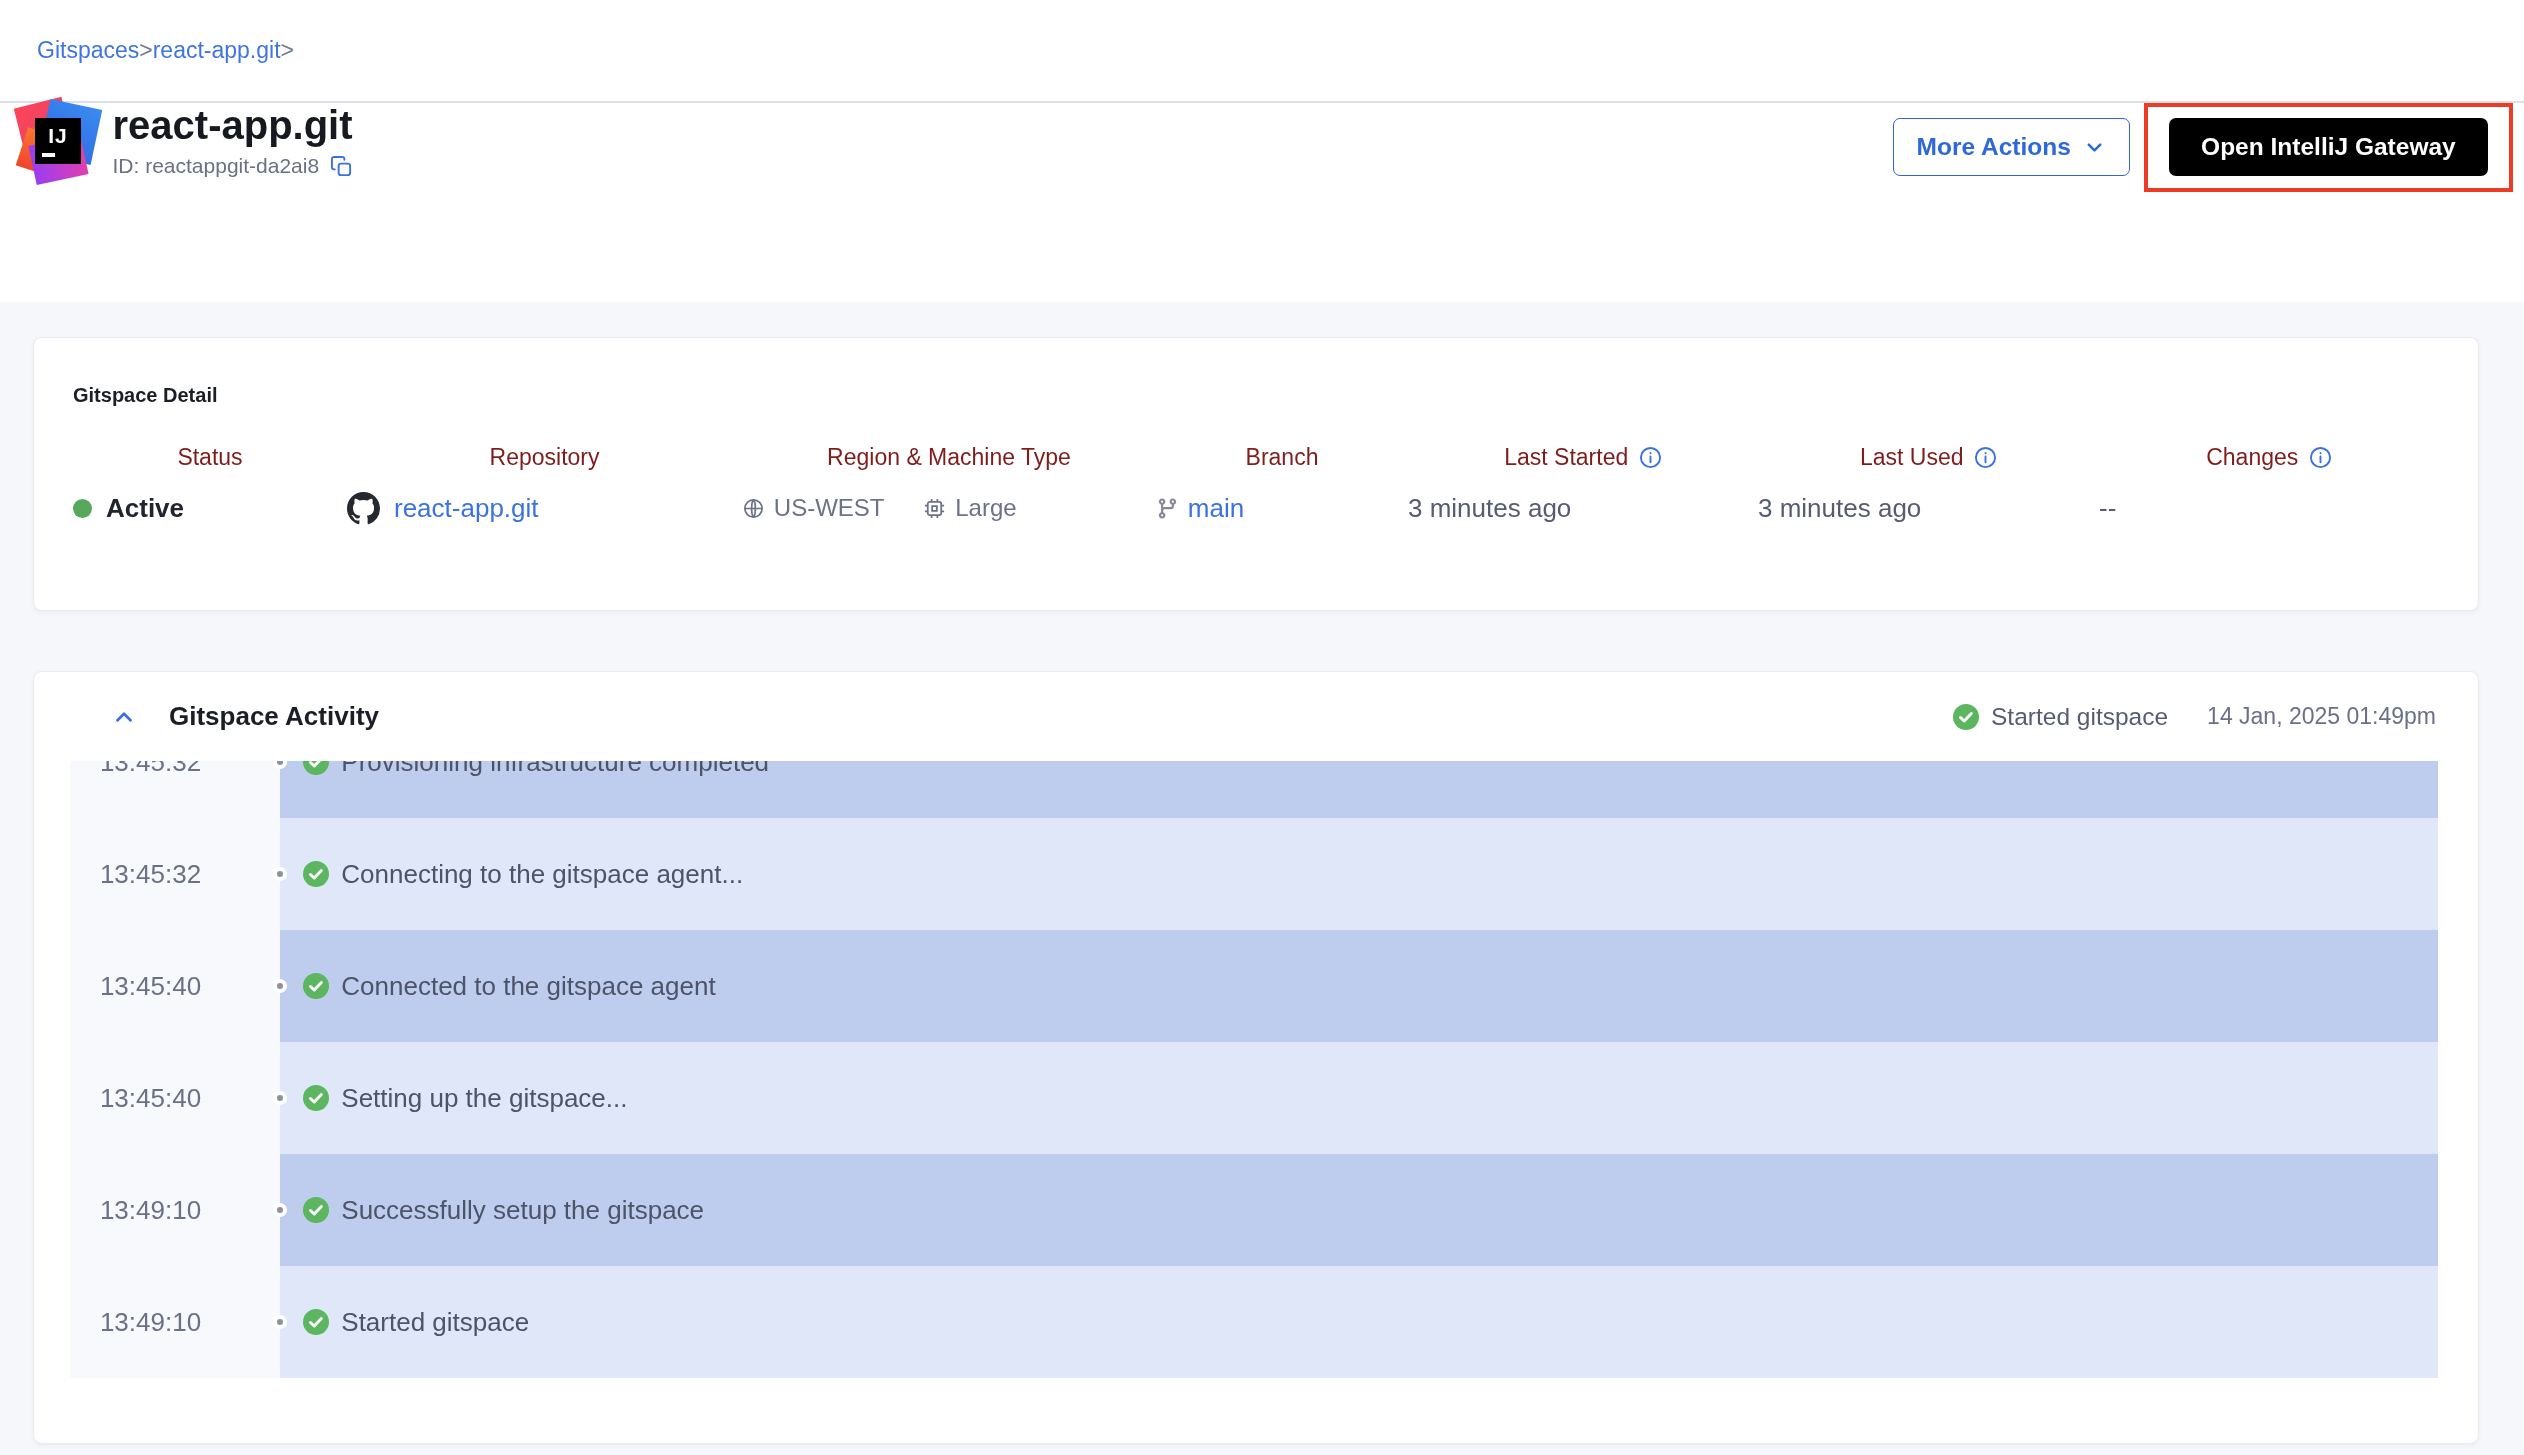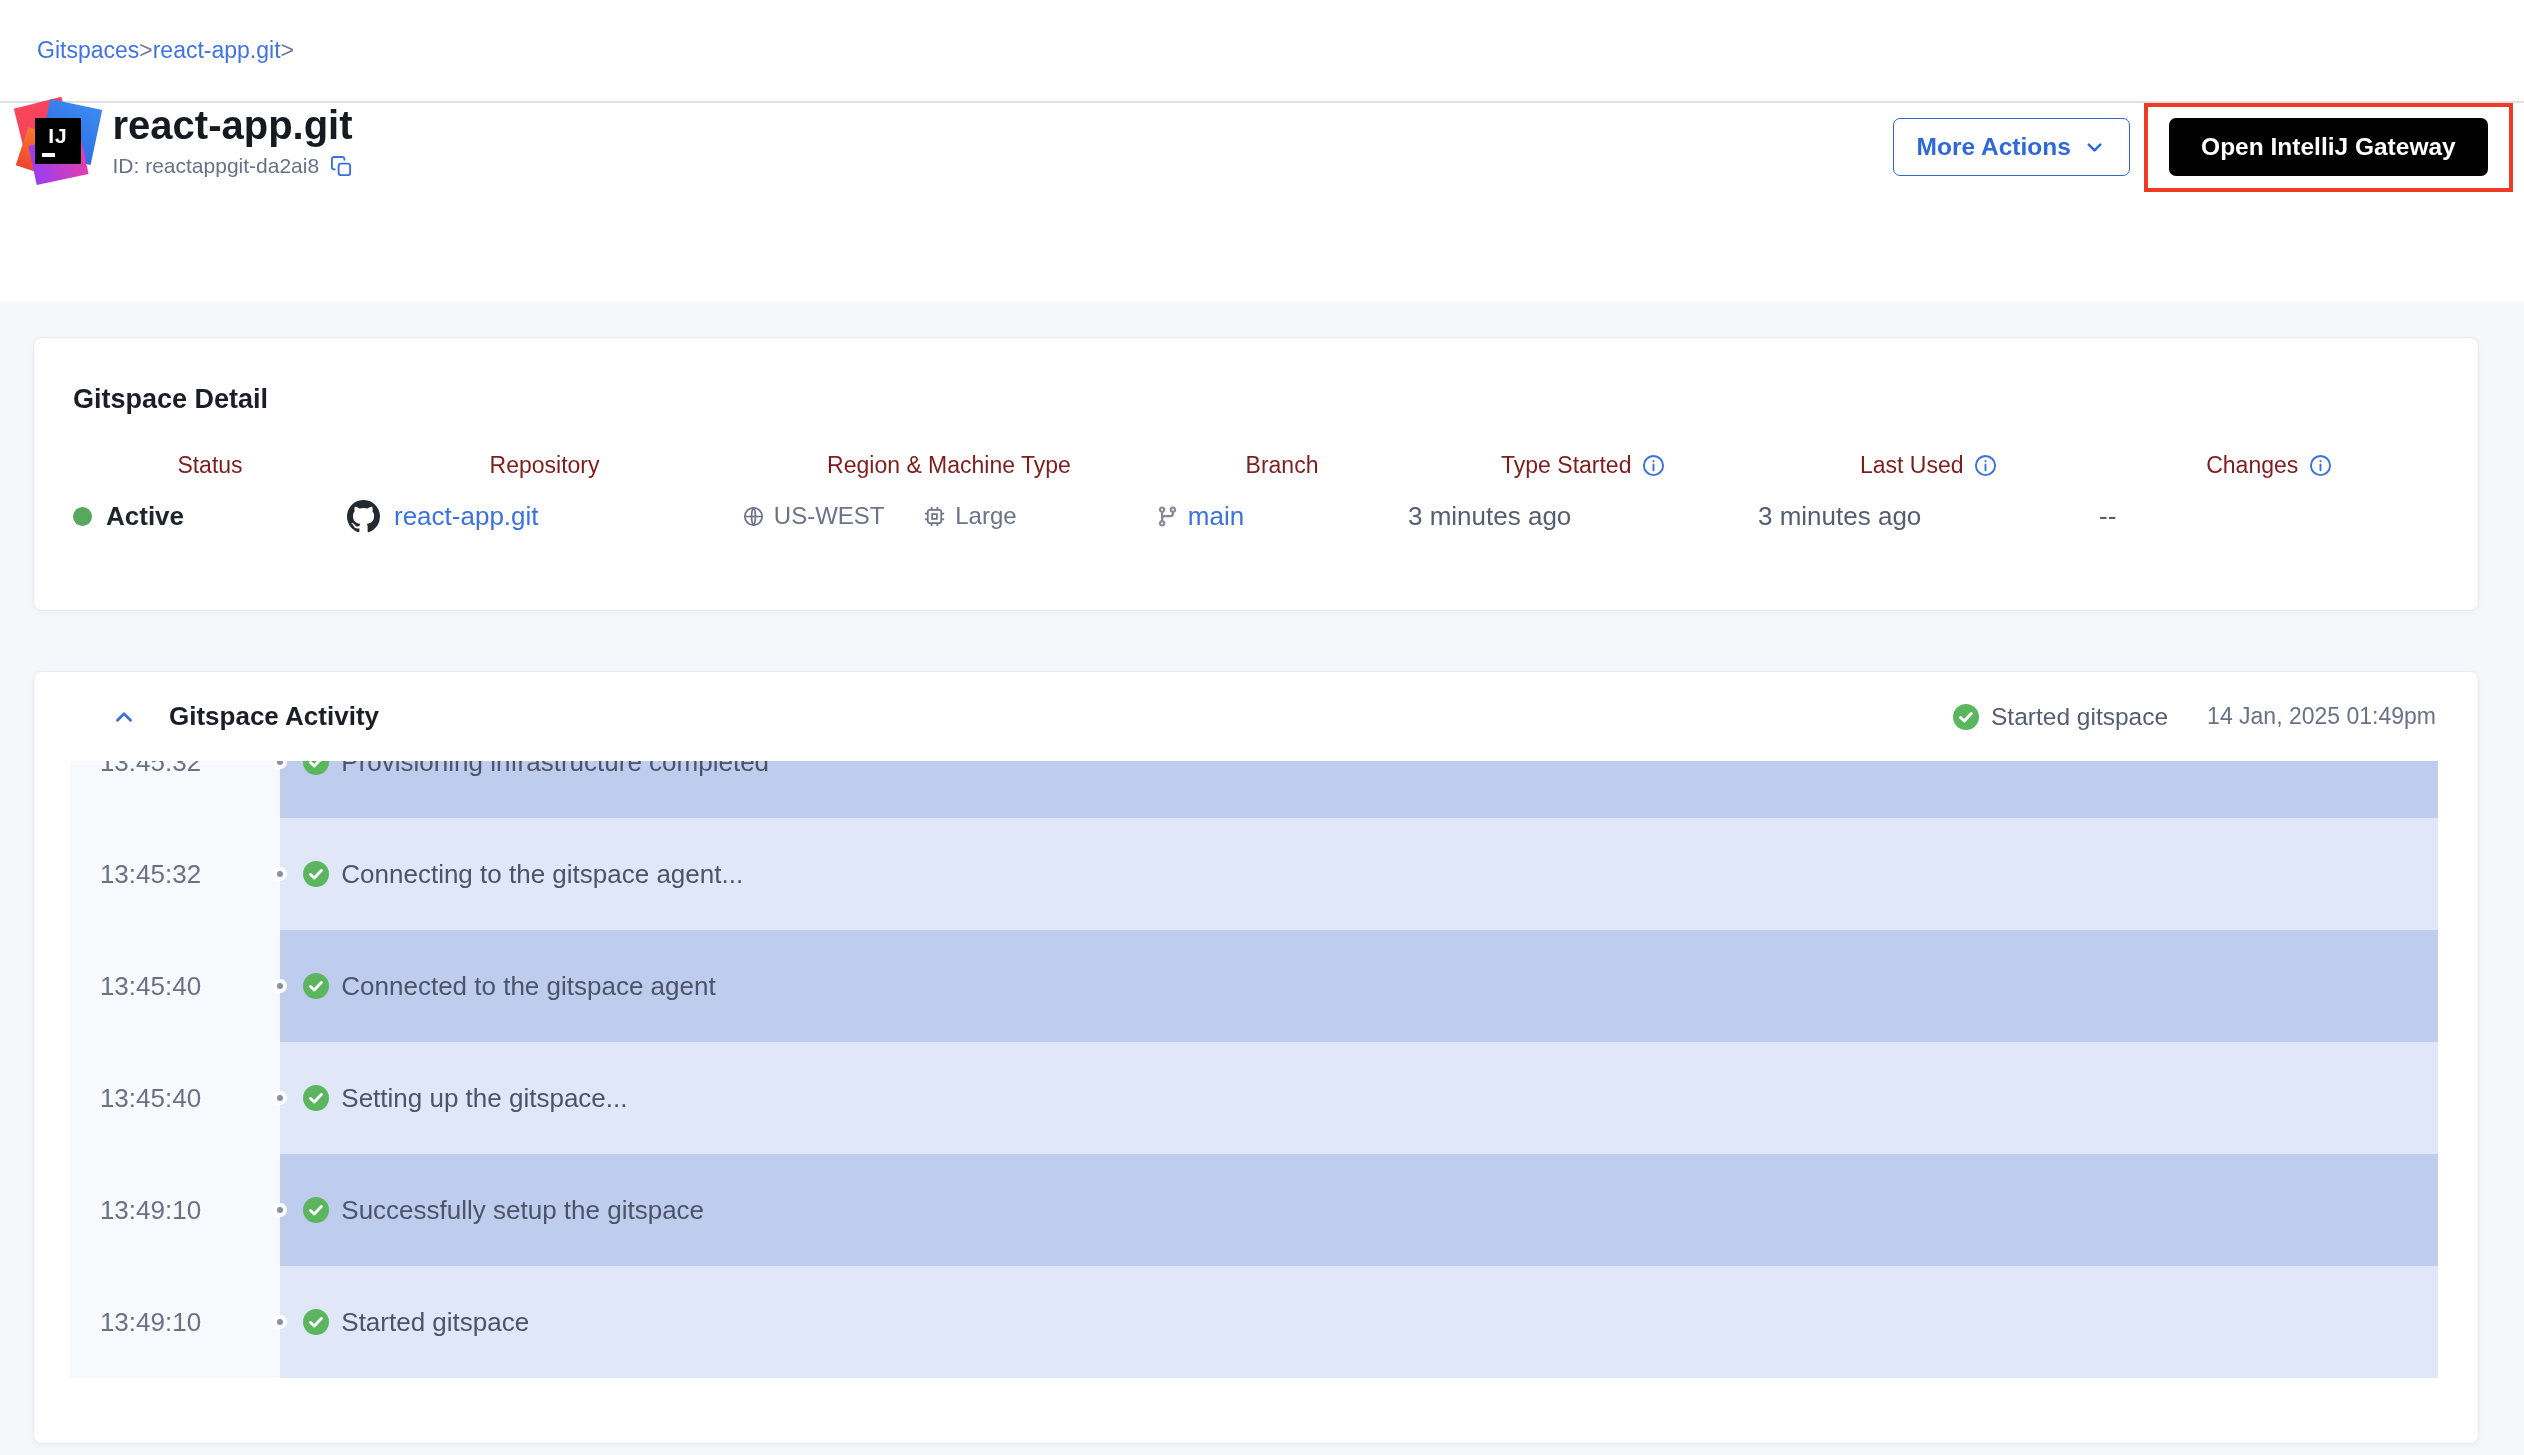--- a/index.html
+++ b/index.html
@@ -44,21 +44,21 @@
   .btn-fill { background:#000000; color:#fff; border:none; padding:0 32px; }
   .annotation-box { border:4.4px solid #ee3b25; padding:11.4px 21px; display:inline-flex; }
 
   
   .main { padding:35px 46px 0 33px; }
   .card { background:#fff; border:0.9px solid #e9ebf2; border-radius:8.8px;
           box-shadow:0 1.8px 4.4px rgba(96,97,112,.06); }
 
   
   .detail-card { height:274px; padding:46px 39px 0 39px; }
-  .card-title { font-size:27px; font-weight:700; color:#1b1e28; }
+  .card-title { font-size:20px; font-weight:700; color:#1b1e28; }
   .fields { margin-top:37px; display:flex; }
   .field { flex:0 0 auto; }
   .f-status{width:274px;} .f-repo{width:395px;} .f-branch{width:252px;}
   .f-region{width:414px;} .f-started{width:350px;} .f-used{width:341px;} .f-changes{flex:1;}
   .field-label-row { display:flex; align-items:center; gap:10.5px; font-size:23px; color:#7f1d1d;justify-content:center; }
   .field-value-row { margin-top:17.5px; display:flex; align-items:center; min-height:39px; font-size:26px; color:#565d73; }
   .status-dot { width:19px; height:19px; border-radius:50%; background:#57a85c; margin-right:14px; }
   .status-value { font-weight:700; color:#20242e; }
   .gh-icon { width:33px; height:33px; margin-right:14px; }
   .link { color:#3b72e0; text-decoration:none; cursor:pointer; font-size:26px; }
@@ -210,21 +210,21 @@
             <svg viewBox="0 0 16 16" fill="#8a8599">
                 <path d="M9.5 3.25a2.25 2.25 0 1 1 3 2.122V6A2.5 2.5 0 0 1 10 8.5H6a1 1 0 0 0-1 1v1.128a2.251 2.251 0 1 1-1.5 0V5.372a2.25 2.25 0 1 1 1.5 0v1.836A2.493 2.493 0 0 1 6 7h4a1 1 0 0 0 1-1v-.628A2.25 2.25 0 0 1 9.5 3.25Zm-6 0a.75.75 0 1 0 1.5 0 .75.75 0 0 0-1.5 0Zm8.25-.75a.75.75 0 1 0 0 1.5.75.75 0 0 0 0-1.5ZM4.25 12a.75.75 0 1 0 0 1.5.75.75 0 0 0 0-1.5Z"></path>
               </svg>
           </span>
           <a class="link">main</a>
         </div>
       </div>
 
       <div class="field f-started">
         <div class="field-label-row">
-          <span>Type Started</span>
+          <span>Last Started</span>
           <span class="info-icon">
             <svg viewBox="0 0 24 24" fill="none" stroke="#3b72e0" stroke-width="2" stroke-linecap="round">
                 <circle cx="12" cy="12" r="10"></circle>
                 <path d="M12 11v6M12 7.2v.3"></path>
               </svg>
           </span>
         </div>
         <div class="field-value-row">
             <span>3 minutes ago</span>
           </div>

